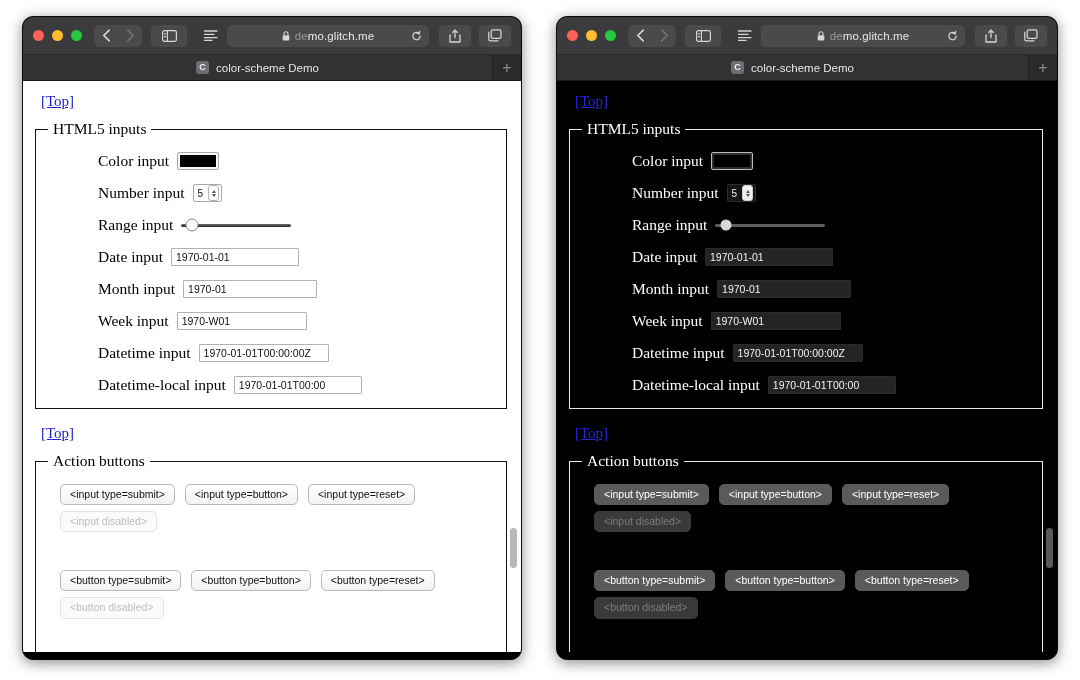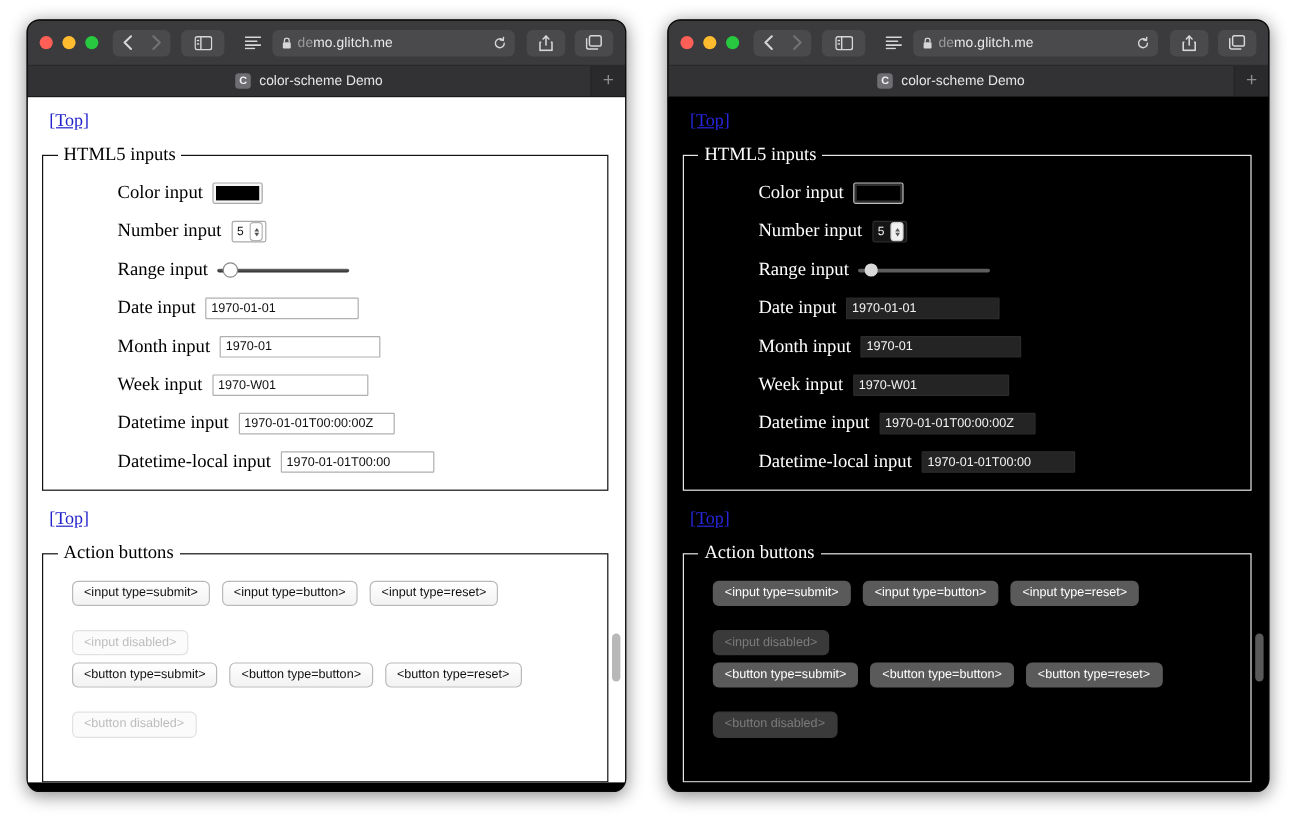--- a/index.html
+++ b/index.html
@@ -78,21 +78,21 @@
   .tb-sidebar { width: 36px; margin-right: 10px; }
   .tb-reader  { width: 28px; background: transparent; margin-right: 2px; }
 
   .urlbar {
     flex: 1;
     height: 22px;
     background: #4a4a4d;
     border-radius: 5px;
     display: flex;
     align-items: center;
-    justify-content: flex-start;
+    justify-content: center;
     position: relative;
     padding: 0 8px;
     box-sizing: border-box;
   }
   .urlbar .lock { margin-right: 5px; color: #d6d6d8; display:flex; align-items:center;}
   .urlbar .url {
     font-size: 11.5px;
     color: #e8e8ea;
     letter-spacing: 0.1px;
     white-space: nowrap;
@@ -323,22 +323,22 @@
 
   
   .btn-row {
     display: flex;
     align-items: flex-end;
     gap: 10px;
     flex-wrap: wrap;
     margin-bottom: 4px;
     padding-left: 12px;
   }
-  .btn-row.second { margin-top: 6px; }
-  .btn-row.sub { margin-top: 20px; margin-bottom: 0; }
+  .btn-row.second { margin-top: 38px; }
+  .btn-row.sub { margin-top: 6px; margin-bottom: 0; }
   .ui-btn {
     font-family: "Liberation Sans", sans-serif;
     font-size: 10.5px;
     padding: 3px 9px;
     border-radius: 5px;
     white-space: nowrap;
     line-height: 1.25;
   }
   .light .ui-btn {
     background: linear-gradient(#ffffff,#f2f2f2);

